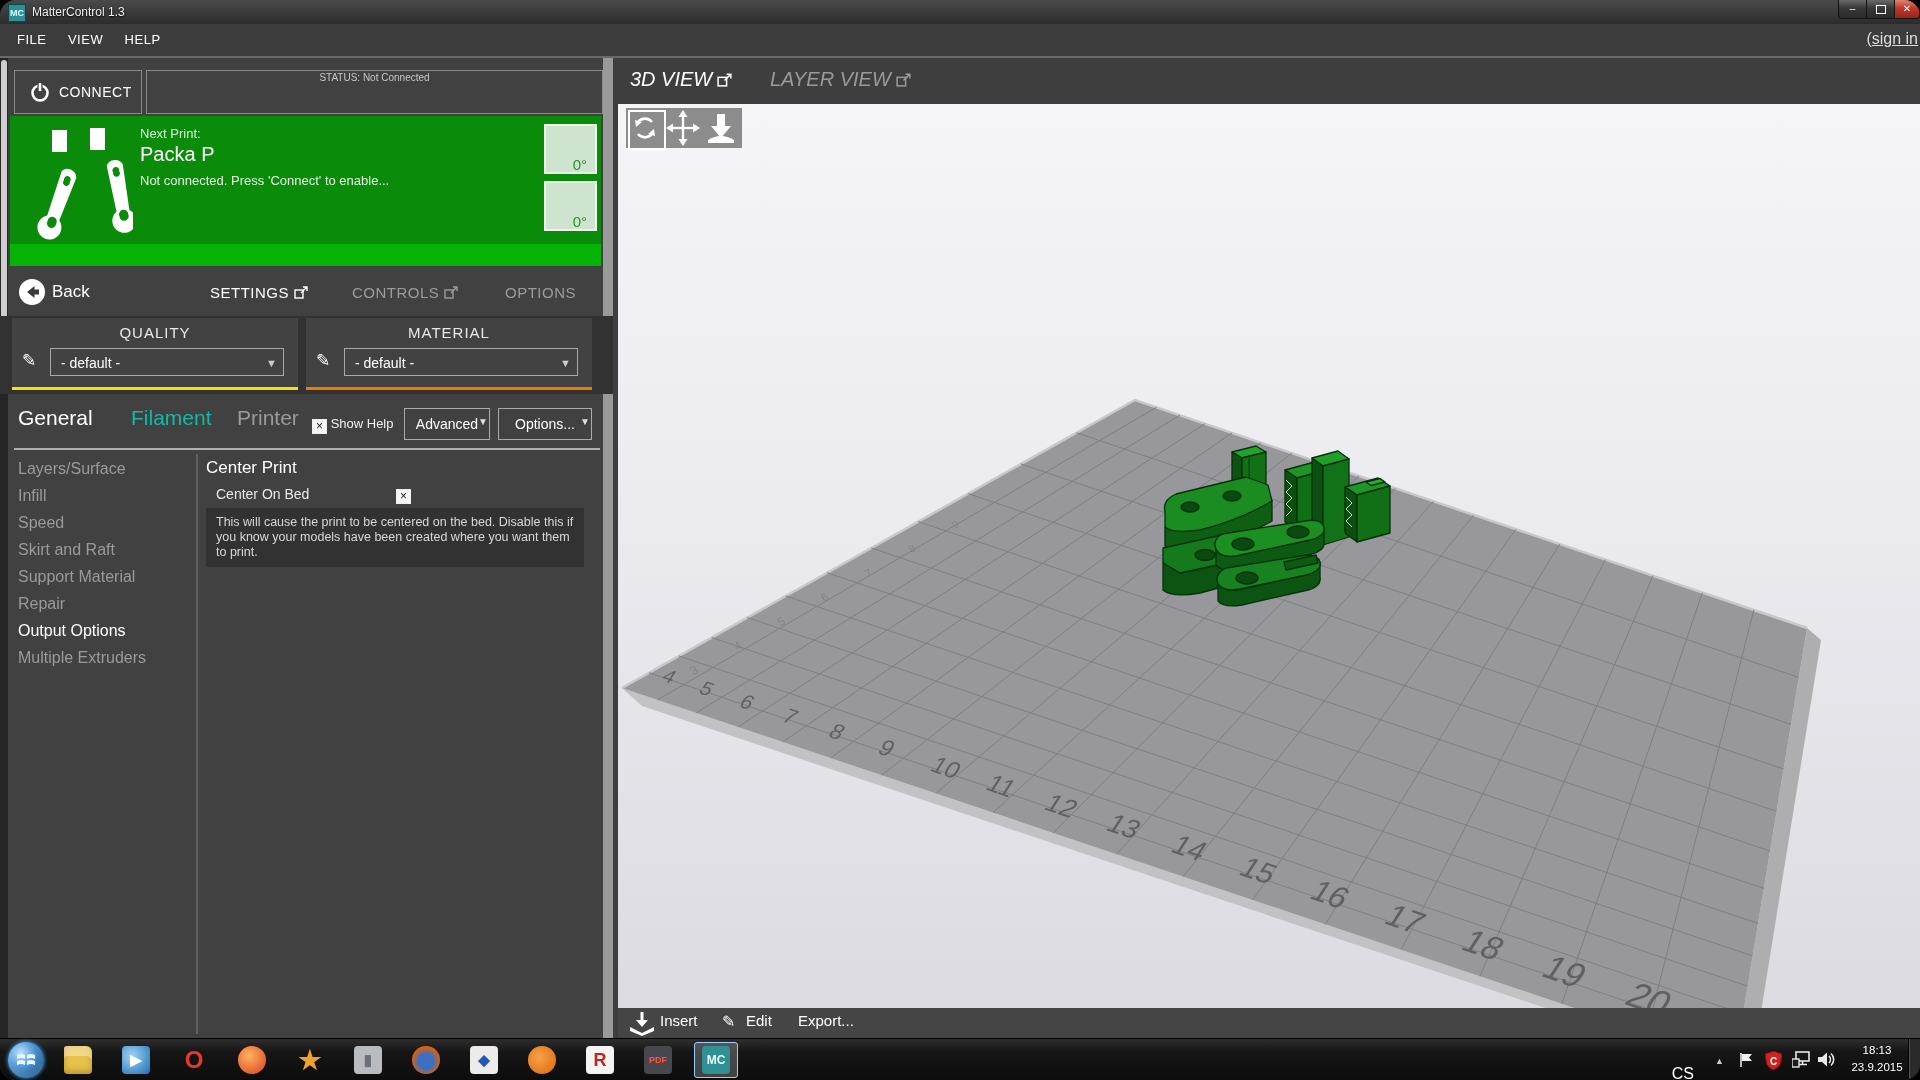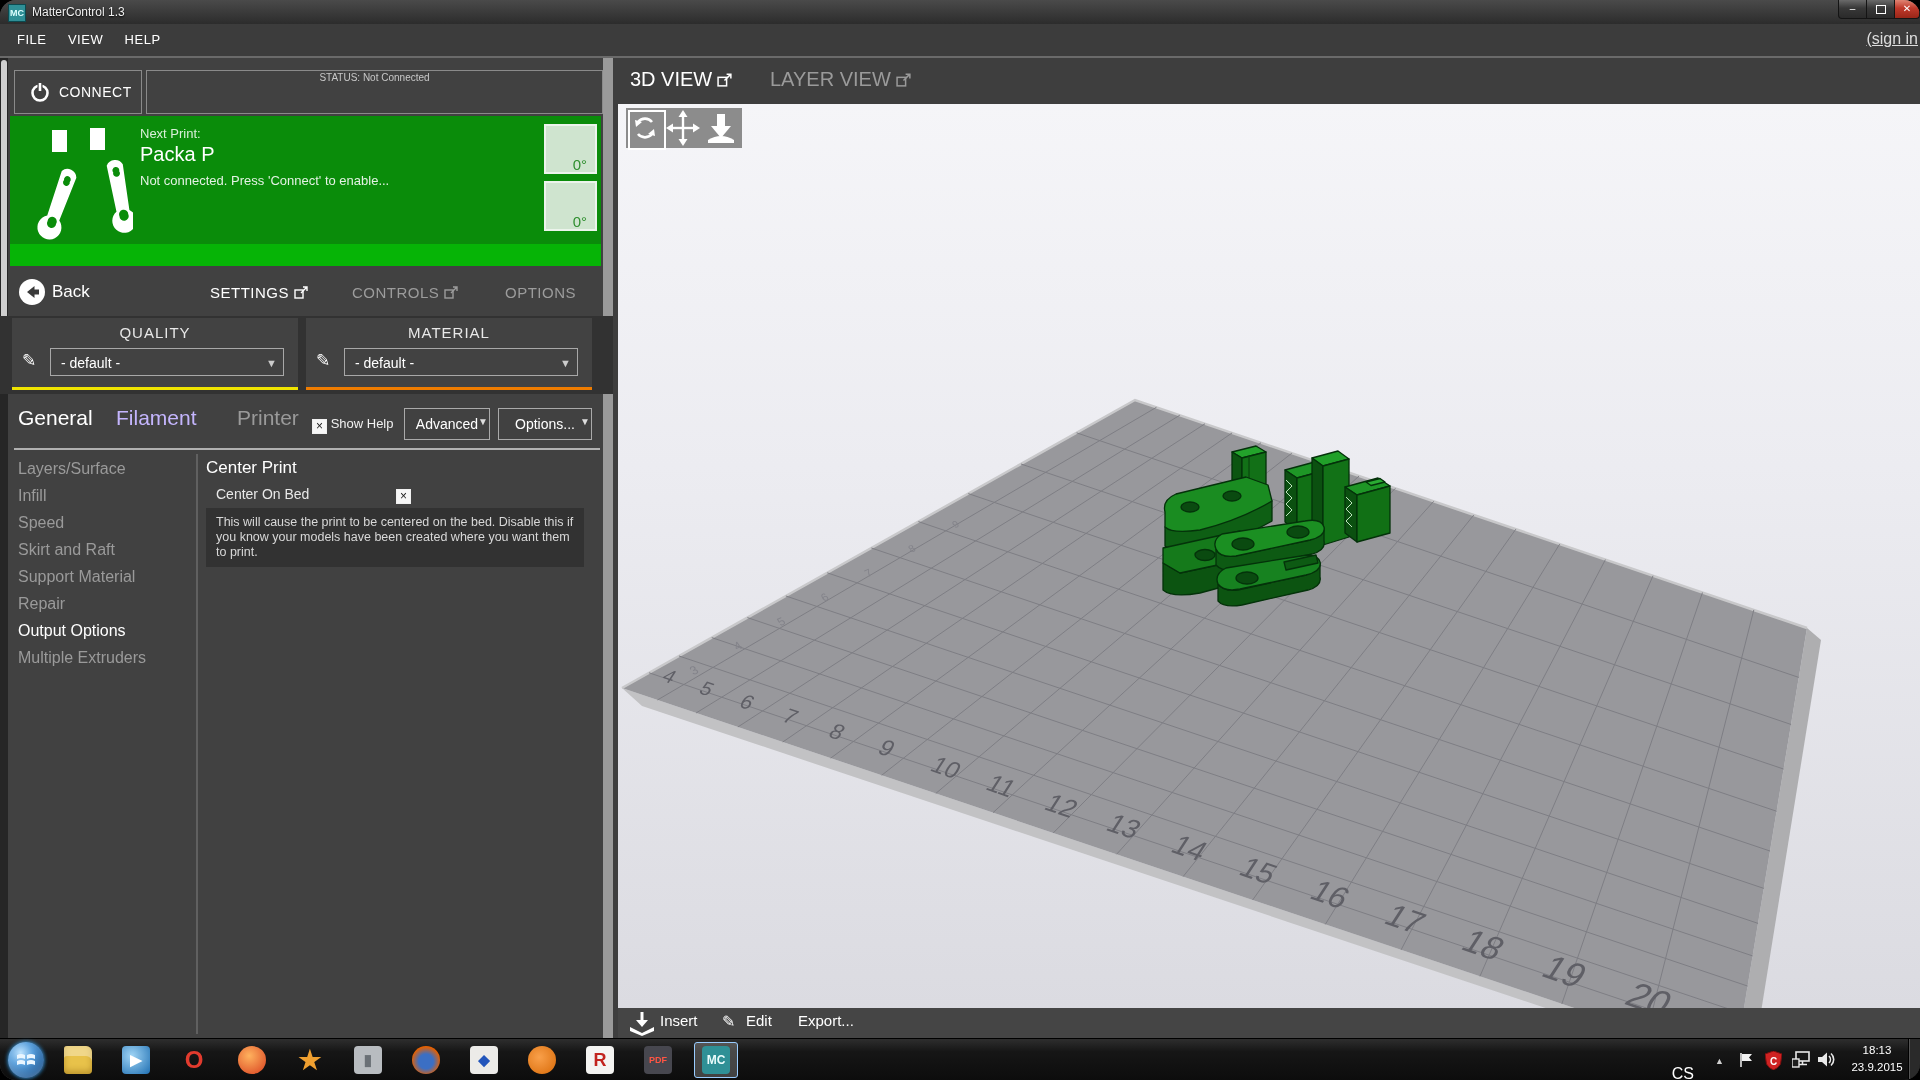--- a/index.html
+++ b/index.html
@@ -63,21 +63,21 @@
   .preset-title{text-align:center;font-size:15px;letter-spacing:1px;color:#e8e8e8;margin-top:6px;}
   .preset-select{position:absolute;left:38px;top:30px;width:234px;height:28px;border:1px solid #a8a8a8;
     font-size:14px;color:#fff;line-height:28px;padding-left:10px;box-sizing:border-box;cursor:pointer;}
   .preset-select .arrow{position:absolute;right:6px;top:0;color:#ccc;font-size:11px;}
   .pencil{position:absolute;left:10px;top:32px;font-size:17px;color:#fff;}
   .preset-underline{position:absolute;left:0;bottom:0;width:100%;height:3px;}
 
   #slice-tabs{left:0;top:342px;width:613px;height:48px;}
   .slice-tab{top:6px;font-size:21px;cursor:pointer;}
   #stab-general{left:18px;color:#fff;}
-  #stab-filament{left:116px;color:#c4b5fd;}
+  #stab-filament{left:131px;color:#14b8a6;}
   #stab-printer{left:237px;color:#9a9a9a;}
   .checkbox{display:inline-block;width:13px;height:13px;border:1px solid #f0f0f0;background:#f6f6f6;
     color:#222;font-size:12px;line-height:13px;text-align:center;vertical-align:-2px;}
   #show-help{left:312px;top:16px;font-size:13px;color:#f0f0f0;cursor:pointer;}
   .mini-btn{top:8px;height:30px;border:1px solid #aaa;color:#fff;font-size:14px;
     line-height:30px;text-align:center;cursor:pointer;}
   #btn-advanced{left:404px;width:84px;}
   #btn-optmenu{left:498px;width:92px;}
   .mini-btn .corner{position:absolute;right:1px;top:-2px;font-size:10px;color:#ddd;}
   #slice-sep{left:14px;top:390px;width:586px;height:2px;background:#b0b0b0;}
@@ -87,21 +87,21 @@
   .cat-item.active{color:#fff;}
   #cat-sep{left:196px;top:396px;width:2px;height:580px;background:#606060;}
 
   #detail-title{left:206px;top:400px;font-size:17px;color:#fff;}
   #detail-setting{left:216px;top:428px;font-size:14px;color:#e8e8e8;}
   #detail-check{left:396px;top:426px;}
   #help-box{left:206px;top:450px;width:378px;background:#323232;color:#d8d8d8;
     font-size:12.5px;line-height:15px;padding:7px 10px;box-sizing:border-box;}
 
   
-  #view-tabs{left:618px;top:58px;width:1302px;height:46px;background:#3e3e3e;}
+  #view-tabs{left:618px;top:58px;width:1302px;height:46px;background:#3e3e3e;font-style:italic;}
   #vt-3d{left:12px;top:10px;font-size:20px;color:#fff;cursor:pointer;}
   #vt-layer{left:152px;top:10px;font-size:20px;color:#9a9a9a;cursor:pointer;}
   #canvas{left:618px;top:104px;width:1302px;height:904px;
     background:linear-gradient(180deg,#f5f5f8 0%,#ececf1 40%,#dbdbe1 100%);overflow:hidden;}
   #bed-svg{position:absolute;left:0;top:0;}
   #canvas-toolbar{left:8px;top:4px;width:116px;height:40px;background:#8c8c8c;}
   .tool-btn{position:absolute;top:2px;width:34px;height:36px;cursor:pointer;}
   #tool-rotate{left:2px;border:2px solid #fff;}
   #tool-move{left:40px;} #tool-drop{left:78px;}
 

